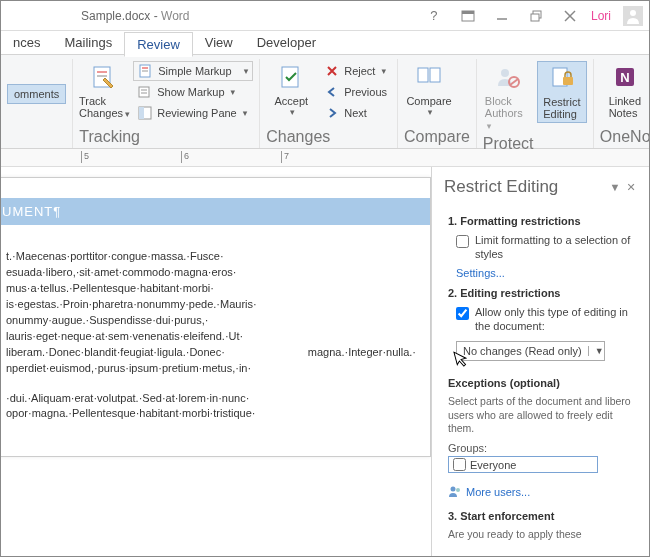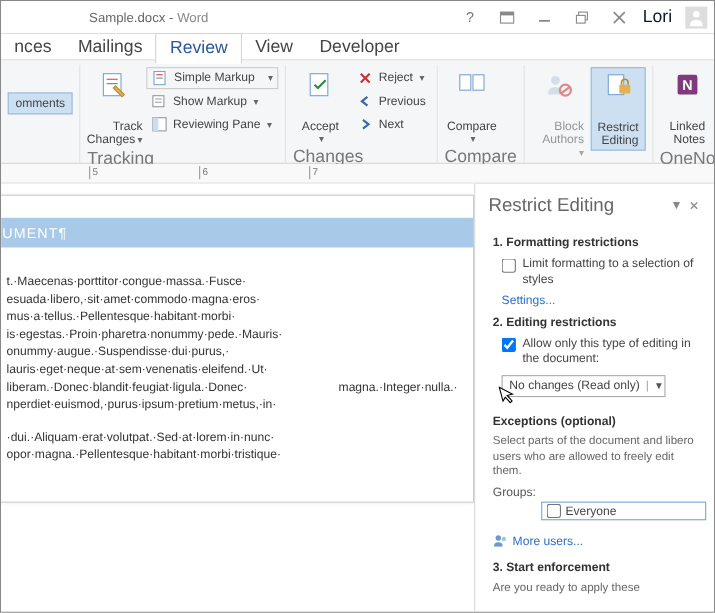--- a/index.html
+++ b/index.html
@@ -4,35 +4,35 @@
 <style>
 * { box-sizing: border-box; margin: 0; padding: 0; font-family: "Segoe UI", Tahoma, sans-serif; }
 body { width: 650px; height: 557px; background: #fff; overflow: hidden; border: 1px solid #888; position: relative; }
 
 .titlebar { height: 30px; display: flex; align-items: center; background: #fff; border-bottom: 1px solid #ddd; }
 .titlebar .spacer-left { width: 50px; }
 .titlebar .title { flex: 1; text-align: left; padding-left: 30px; color: #666; font-size: 12px; }
 .titlebar .title .app { color: #888; }
 .titlebar .right-controls { display: flex; align-items: center; gap: 8px; padding-right: 6px; }
 .titlebar .icon-btn { width: 26px; height: 22px; display: flex; align-items: center; justify-content: center; color: #777; font-size: 13px; cursor: default; }
-.titlebar .user { color: #0f172a; font-size: 16px; margin-right: 4px; }
+.titlebar .user { color: #ec4899; font-size: 12px; margin-right: 4px; }
 .avatar { width: 20px; height: 20px; background: #ddd; display: inline-flex; align-items: center; justify-content: center; color: #fff; font-size: 14px; }
 
-.tabs { height: 24px; display: flex; align-items: center; padding-left: 0; background: #fff; border-bottom: 1px solid #d4d4d4; font-size: 16px; color: #444;}
+.tabs { height: 24px; display: flex; align-items: flex-start; padding-left: 0; background: #fff; border-bottom: 1px solid #d4d4d4; font-size: 13px; color: #444;}
 .tabs .tab { padding: 4px 12px 4px; cursor: default; }
 .tabs .tab.active { border: 1px solid #d4d4d4; border-bottom: 1px solid #fff; color: #2a579a; background: #fff; position: relative; top: 1px; }
 
 .ribbon { height: 94px; background: #f5f6f7; border-bottom: 1px solid #d4d4d4; display: flex; padding: 4px 0 0 0; font-size: 11px; color: #444; }
 .group { border-right: 1px solid #e3e3e3; padding: 2px 6px 2px 6px; display: flex; flex-direction: column; height: 100%; }
 .group-body { flex: 1; display: flex; gap: 4px; align-items: flex-start; }
 .group-label { text-align: left; color: #777; font-size: 16px; padding-top: 1px; }
 .big-btn { display: flex; flex-direction: column; align-items: center; justify-content: flex-start; width: 50px; padding: 2px 2px; cursor: default; }
 .big-btn.selected { background: #cde0f2; border: 1px solid #9ab8d8; }
 .big-btn .ico { width: 28px; height: 28px; display: flex; align-items: center; justify-content: center; font-size: 20px; }
-.big-btn .lbl { font-size: 11px; text-align: right; line-height: 1.1; margin-top: 18px; }
+.big-btn .lbl { font-size: 11px; text-align: left; line-height: 1.1; margin-top: 4px; }
 .btn-list { display: flex; flex-direction: column; gap: 1px; }
 .small-btn { display: flex; align-items: center; gap: 4px; padding: 1px 4px; height: 20px; cursor: default; white-space: nowrap; }
 .small-btn .si { width: 16px; height: 16px; display: inline-flex; align-items: center; justify-content: center; font-size: 12px; }
 .dd { font-size: 9px; color: #666; margin-left: 2px; }
 .omm-btn { background:#cde0f2; padding:3px 6px; border:1px solid #9ab8d8; height:fit-content; align-self:center; font-size:11px;}
 
 .ruler { height: 18px; background: #f9f9f9; border-bottom: 1px solid #ddd; position: relative; font-size: 9px; color: #777; }
 .ruler .tick { position: absolute; top: 2px; height: 12px; border-left: 1px solid #999; padding-left: 2px; }
 
 .content-area { display: flex; height: calc(557px - 30px - 24px - 94px - 18px - 2px); }
@@ -50,21 +50,21 @@
 .section-h { font-weight: bold; font-size: 11px; margin: 8px 0 4px; color: #333; }
 .check-row { display: flex; align-items: flex-start; gap: 6px; padding: 2px 0 2px 8px; }
 .check-row input { margin-top: 2px; }
 .check-row label { line-height: 1.3; }
 .link { color: #2a6fc9; cursor: default; padding-left: 8px; display: inline-block; margin-top: 3px; font-size:11px;}
 .dropdown { display: inline-flex; align-items: center; border: 1px solid #aaa; height: 20px; margin: 6px 0 2px 8px; font-size:11px;}
 .dropdown span { padding: 0 6px; }
 .dropdown .dd-btn { border-left: 1px solid #aaa; width: 16px; text-align: center; font-size: 9px; color:#555;}
 .subtext { color: #666; font-size: 10.5px; padding: 2px 0 4px 0; line-height:1.3;}
 .groups-label { font-size:11px; color:#555; margin-top:2px;}
-.group-box { border: 1px solid #7aa3d4; padding: 1px 2px; margin-top: 2px; width: 150px; margin-left: 44px; }
+.group-box { border: 1px solid #7aa3d4; padding: 1px 2px; margin-top: 2px; width: 150px; }
 .group-box .g-item { display:flex; align-items:center; gap:4px; font-size:11px; padding:0 2px;}
 .more-wrap { margin-top:10px; display:flex; align-items:center; gap:4px;}
 .cursor-ico { position:absolute; left:454px; top:348px; font-size:14px; pointer-events:none; transform:rotate(-15deg);}
 
 svg { display:block; }
 </style>
 </head>
 <body>
 
 <div class="titlebar">

